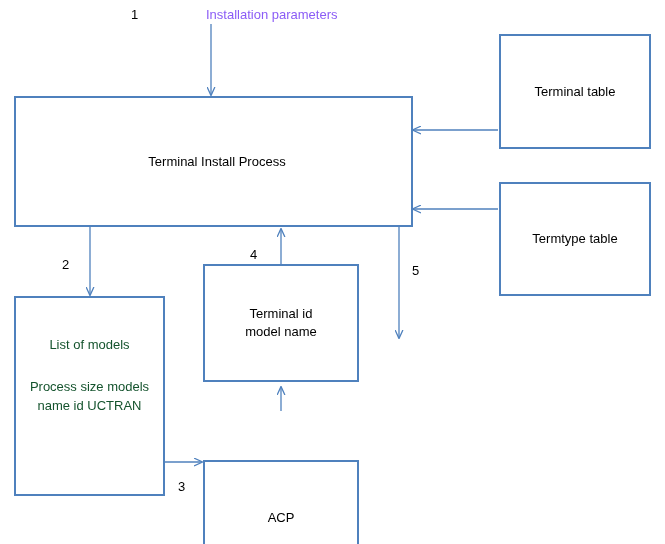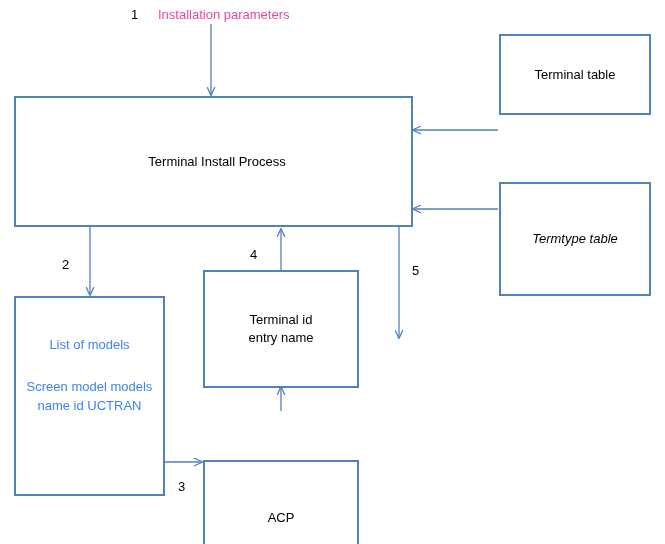--- a/index.html
+++ b/index.html
@@ -23,23 +23,24 @@
     display: flex;
     align-items: center;
     justify-content: center;
     text-align: center;
     color: #000000;
     font-size: 13px;
     line-height: 1.35;
   }
   .label {
     position: absolute;
-    color: #ec4899;
+    color: #8b5cf6;
     font-size: 13px;
     white-space: pre;
+    margin-left: 48px;
   }
   .num {
     position: absolute;
     color: #000000;
     font-size: 13px;
   }
   svg.arrows {
     position: absolute;
     left: 0;
     top: 0;
@@ -50,21 +51,21 @@
   .multiline {
     display: block;
     width: 100%;
   }
   .multiline .ln { display: block; }
   .models-text {
     position: absolute;
     text-align: center;
     width: 100%;
     font-size: 13px;
-    color: #3b82f6;
+    color: #14532d;
     line-height: 1.45;
   }
 </style>
 </head>
 <body>
 
 <div id="canvas">
 
   <svg class="arrows" viewBox="0 0 665 544">
     <defs>
@@ -90,39 +91,39 @@
     <line x1="399" y1="227" x2="399" y2="338" stroke="#4f81bd" stroke-width="1.3" marker-end="url(#ah)"></line>
   </svg>
 
   <div class="label" style="left:158px; top:7px;">Installation parameters</div>
   <div class="num" style="left:131px; top:7px;">1</div>
 
   <div class="box" style="left:14px; top:96px; width:399px; height:131px;padding-left:7px;">
     <span>Terminal Install Process</span>
   </div>
 
-  <div class="box" style="left:499px; top:34px; width:152px; height:81px;">
+  <div class="box" style="left:499px; top:34px; width:152px; height:115px;">
     <span>Terminal table</span>
   </div>
 
-  <div class="box" style="left:499px; top:182px; width:152px; height:114px;font-style:italic;">
+  <div class="box" style="left:499px; top:182px; width:152px; height:114px;">
     <span>Termtype table</span>
   </div>
 
-  <div class="box" style="left:203px; top:270px; width:156px; height:118px;">
+  <div class="box" style="left:203px; top:264px; width:156px; height:118px;">
     <span class="multiline">
       <span class="ln">Terminal id</span>
-      <span class="ln">entry name</span>
+      <span class="ln">model name</span>
     </span>
   </div>
 
   <div class="box" style="left:14px; top:296px; width:151px; height:200px; display:block;">
     <div class="models-text" style="top:38px;">List of models</div>
     <div class="models-text" style="top:80px;">
-      <span class="ln">Screen model</span>
+      <span class="ln">Process size</span>
       <span class="ln">models</span>
       <span class="ln">name id</span>
       <span class="ln">UCTRAN</span>
     </div>
   </div>
 
   <div class="box" style="left:203px; top:412px; width:156px; height:115px;margin-top:48px;">
     <span>ACP</span>
   </div>
 

